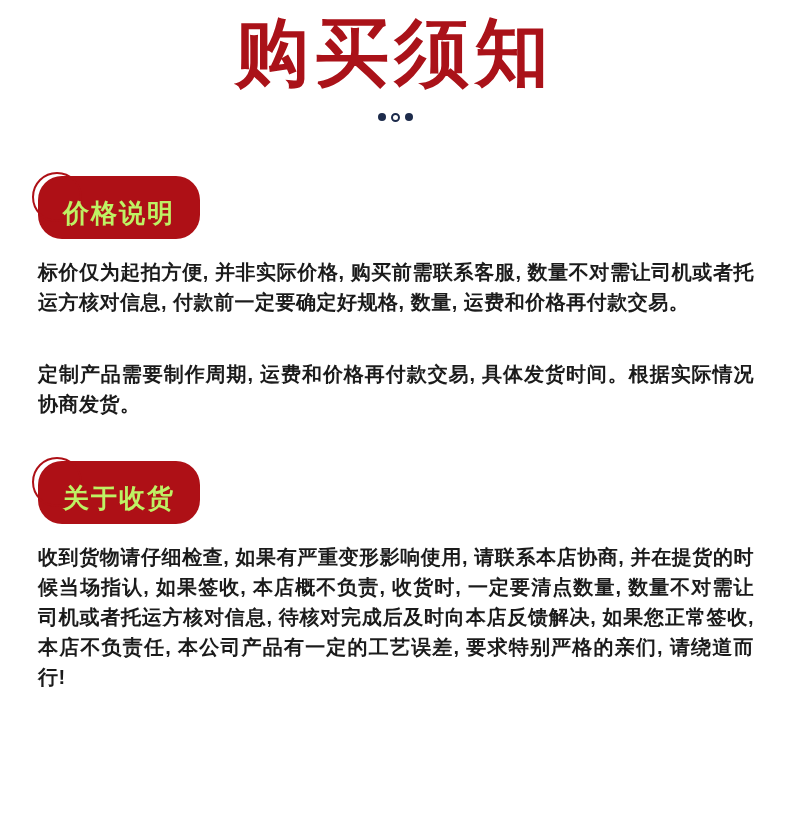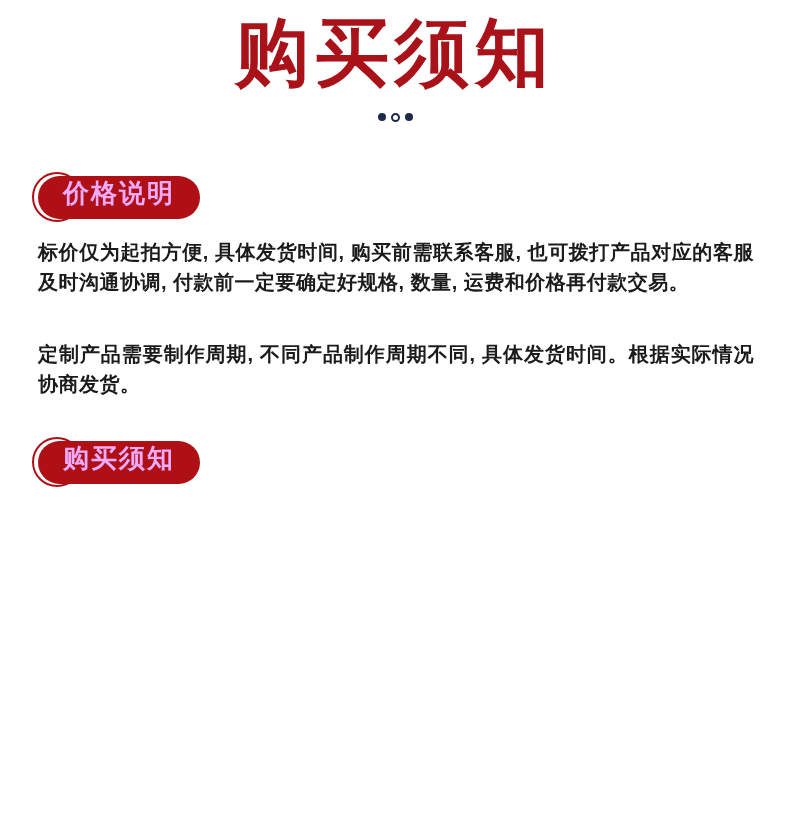--- a/index.html
+++ b/index.html
@@ -43,25 +43,25 @@
       width: 9px; height: 9px;
     }
     
     .main { padding: 0 38px; }
     .section { margin-top: 42px; }
     .section.first { margin-top: 54px; }
     .badge {
       position: relative;
       display: inline-block;
       background: #ae1016;
-      color: #f0abfc;
+      color: #bef264;
       font-size: 26px;
       font-weight: bold;
       letter-spacing: 2px;
-      padding: 0 25px 8px 25px;
+      padding: 20px 25px 8px 25px;
       border-radius: 24px;
       z-index: 1;
     }
     .badge::before {
       content: "";
       position: absolute;
       left: -6px;
       top: -4px;
       width: 46px;
       height: 46px;
@@ -95,27 +95,33 @@
       <span class="dot"></span>
     </div>
   </div>
 
   <div class="main">
 
     <div class="section first">
       <div class="badge">
         <span class="badge-inner">价格说明</span>
       </div>
-      <p class="section-body">标价仅为起拍方便, 具体发货时间, 购买前需联系客服, 也可拨打产品对应的客服及时沟通协调, 付款前一定要确定好规格, 数量, 运费和价格再付款交易。</p>
+      <p class="section-body">标价仅为起拍方便, 并非实际价格, 购买前需联系客服, 数量不对需让司机或者托运方核对信息, 付款前一定要确定好规格, 数量, 运费和价格再付款交易。</p>
     </div>
 
     <div class="section">
-      <p class="section-body">定制产品需要制作周期, 不同产品制作周期不同, 具体发货时间。根据实际情况协商发货。</p>
+      <p class="section-body">定制产品需要制作周期, 运费和价格再付款交易, 具体发货时间。根据实际情况协商发货。</p>
     </div>
 
+    <div class="section">
+      <div class="badge">
+        <span class="badge-inner">关于收货</span>
+      </div>
+      <p class="section-body">收到货物请仔细检查, 如果有严重变形影响使用, 请联系本店协商, 并在提货的时候当场指认, 如果签收, 本店概不负责, 收货时, 一定要清点数量, 数量不对需让司机或者托运方核对信息, 待核对完成后及时向本店反馈解决, 如果您正常签收, 本店不负责任, 本公司产品有一定的工艺误差, 要求特别严格的亲们, 请绕道而行!</p>
+    </div>
 
     <div class="section">
       <div class="badge">
         <span class="badge-inner">购买须知</span>
       </div>
       
     </div>
 
   </div>
 </div>

